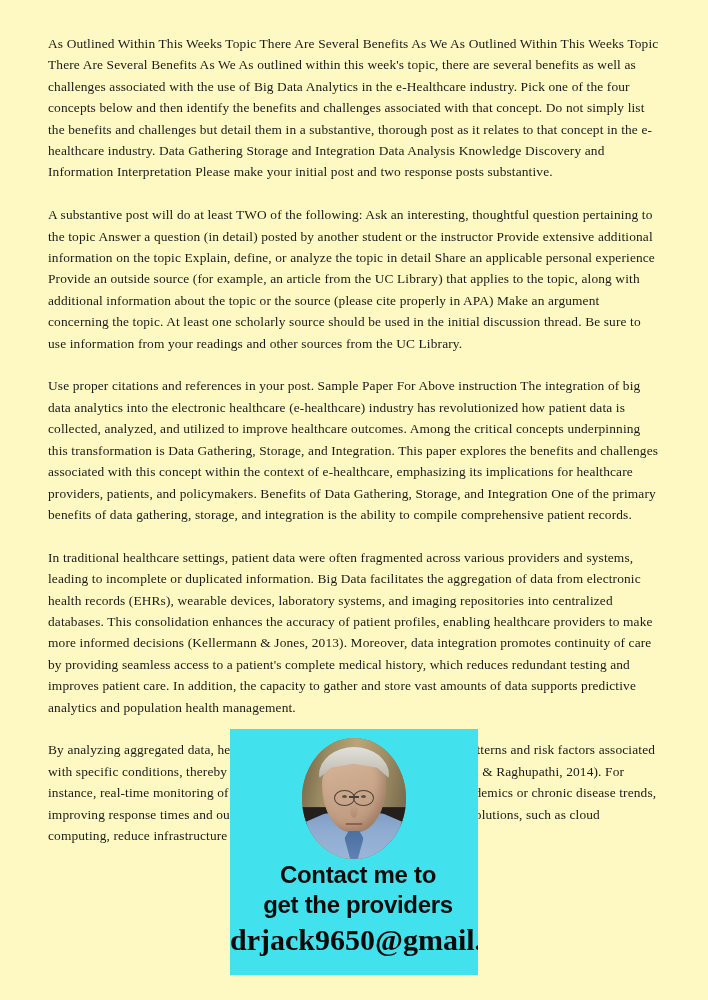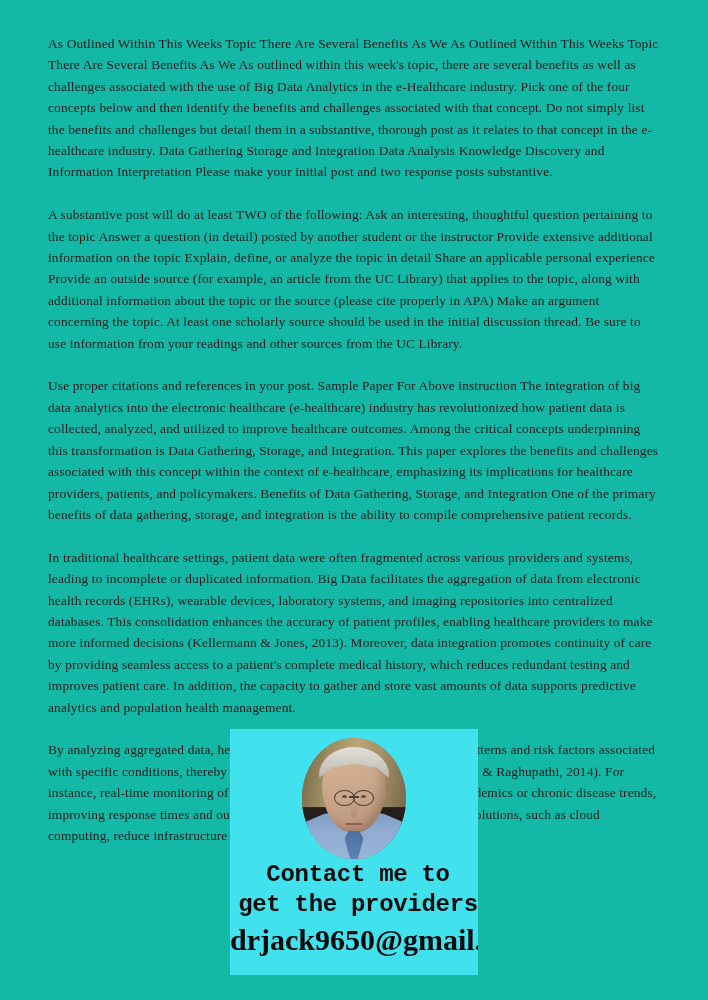--- a/index.html
+++ b/index.html
@@ -5,21 +5,21 @@
   * { margin:0; padding:0; box-sizing:border-box; }
   html, body {
     width:708px; height:1000px;
     background:#ffffff;
     font-family:"Liberation Serif", serif;
     overflow:hidden;
   }
   #page {
     position:relative;
     width:708px; height:1000px;
-    background:#14b8a6;
+    background:#fef9c3;
     padding-left:12px;
   }
   #doc-body {
     position:absolute;
     left:48px; top:33px;
     width:612px;
   }
   .para {
     font-family:"Liberation Serif", serif;
     font-size:13.4px;
@@ -142,21 +142,21 @@
     top:55px;
     width:7px; height:13px;
     border-radius:0 0 50% 50%;
     background:linear-gradient(to bottom, rgba(185,148,122,0), rgba(166,126,100,0.55));
   }
 
   #contact-headline {
     position:absolute;
     left:8px; right:0;
     top:131px;
-    font-family:Liberation Mono, monospace;
+    font-family:Liberation Sans, sans-serif;
     font-weight:700;
     font-size:24px;
     line-height:30px;
     color:#0c0c0c;
     letter-spacing:-0.3px;
   }
   #contact-headline .hl-line { display:block; white-space:nowrap; }
   #contact-email {
     position:absolute;
     left:0; right:0;

